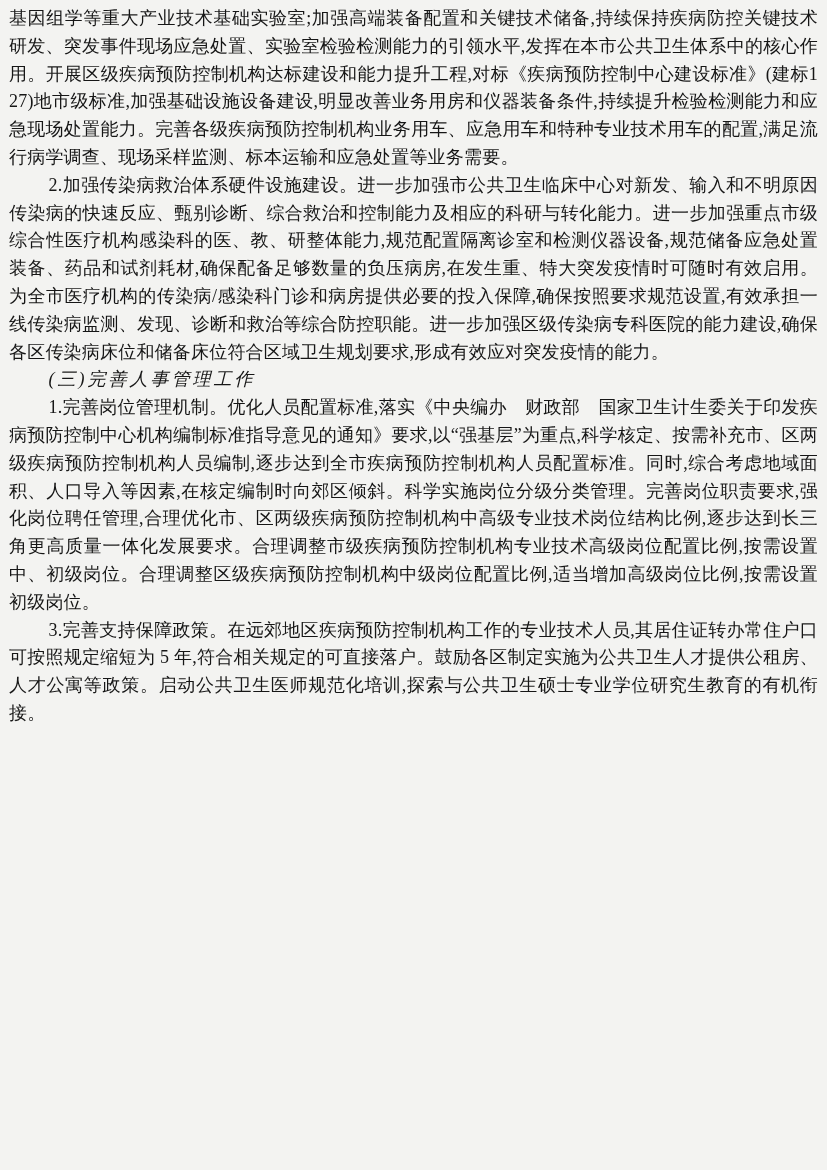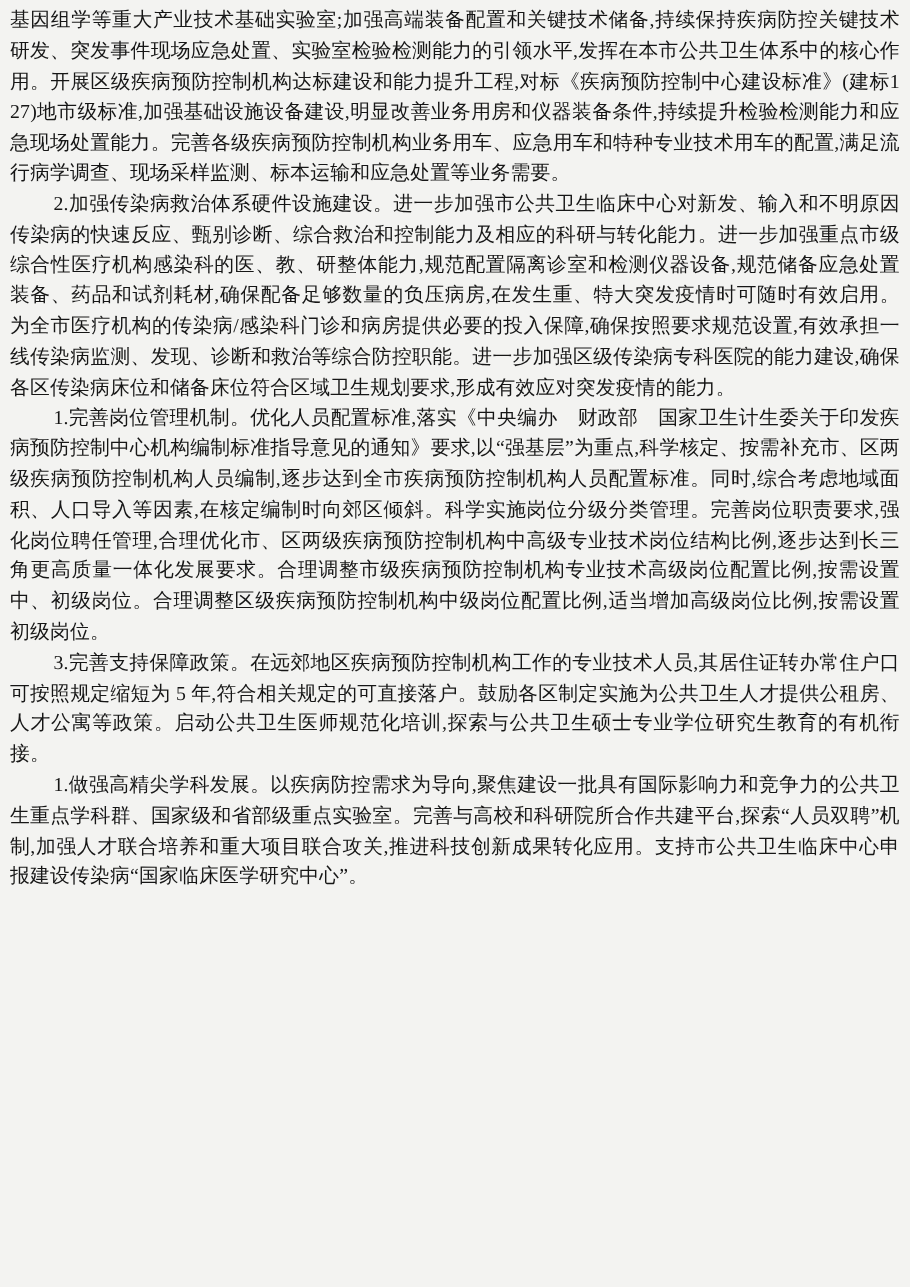--- a/index.html
+++ b/index.html
@@ -66,17 +66,17 @@
     font-size: 17.5px;
   }
 </style>
 </head>
 <body>
 
 <div class="page">
   <div class="content">
     <p class="para no-indent">基因组学等重大产业技术基础实验室;加强高端装备配置和关键技术储备,持续保持疾病防控关键技术研发、突发事件现场应急处置、实验室检验检测能力的引领水平,发挥在本市公共卫生体系中的核心作用。开展区级疾病预防控制机构达标建设和能力提升工程,对标《疾病预防控制中心建设标准》(建标127)地市级标准,加强基础设施设备建设,明显改善业务用房和仪器装备条件,持续提升检验检测能力和应急现场处置能力。完善各级疾病预防控制机构业务用车、应急用车和特种专业技术用车的配置,满足流行病学调查、现场采样监测、标本运输和应急处置等业务需要。</p>
     <p class="para">2.加强传染病救治体系硬件设施建设。进一步加强市公共卫生临床中心对新发、输入和不明原因传染病的快速反应、甄别诊断、综合救治和控制能力及相应的科研与转化能力。进一步加强重点市级综合性医疗机构感染科的医、教、研整体能力,规范配置隔离诊室和检测仪器设备,规范储备应急处置装备、药品和试剂耗材,确保配备足够数量的负压病房,在发生重、特大突发疫情时可随时有效启用。为全市医疗机构的传染病/感染科门诊和病房提供必要的投入保障,确保按照要求规范设置,有效承担一线传染病监测、发现、诊断和救治等综合防控职能。进一步加强区级传染病专科医院的能力建设,确保各区传染病床位和储备床位符合区域卫生规划要求,形成有效应对突发疫情的能力。</p>
+    <p class="heading">(三)完善人事管理工作</p>
     <p class="para">1.完善岗位管理机制。优化人员配置标准,落实《中央编办　财政部　国家卫生计生委关于印发疾病预防控制中心机构编制标准指导意见的通知》要求,以“强基层”为重点,科学核定、按需补充市、区两级疾病预防控制机构人员编制,逐步达到全市疾病预防控制机构人员配置标准。同时,综合考虑地域面积、人口导入等因素,在核定编制时向郊区倾斜。科学实施岗位分级分类管理。完善岗位职责要求,强化岗位聘任管理,合理优化市、区两级疾病预防控制机构中高级专业技术岗位结构比例,逐步达到长三角更高质量一体化发展要求。合理调整市级疾病预防控制机构专业技术高级岗位配置比例,按需设置中、初级岗位。合理调整区级疾病预防控制机构中级岗位配置比例,适当增加高级岗位比例,按需设置初级岗位。</p>
     <p class="para">3.完善支持保障政策。在远郊地区疾病预防控制机构工作的专业技术人员,其居住证转办常住户口可按照规定缩短为 5 年,符合相关规定的可直接落户。鼓励各区制定实施为公共卫生人才提供公租房、人才公寓等政策。启动公共卫生医师规范化培训,探索与公共卫生硕士专业学位研究生教育的有机衔接。</p>
-    <p class="para">1.做强高精尖学科发展。以疾病防控需求为导向,聚焦建设一批具有国际影响力和竞争力的公共卫生重点学科群、国家级和省部级重点实验室。完善与高校和科研院所合作共建平台,探索“人员双聘”机制,加强人才联合培养和重大项目联合攻关,推进科技创新成果转化应用。支持市公共卫生临床中心申报建设传染病“国家临床医学研究中心”。</p>
   </div>
 </div>
 
 </body></html>

